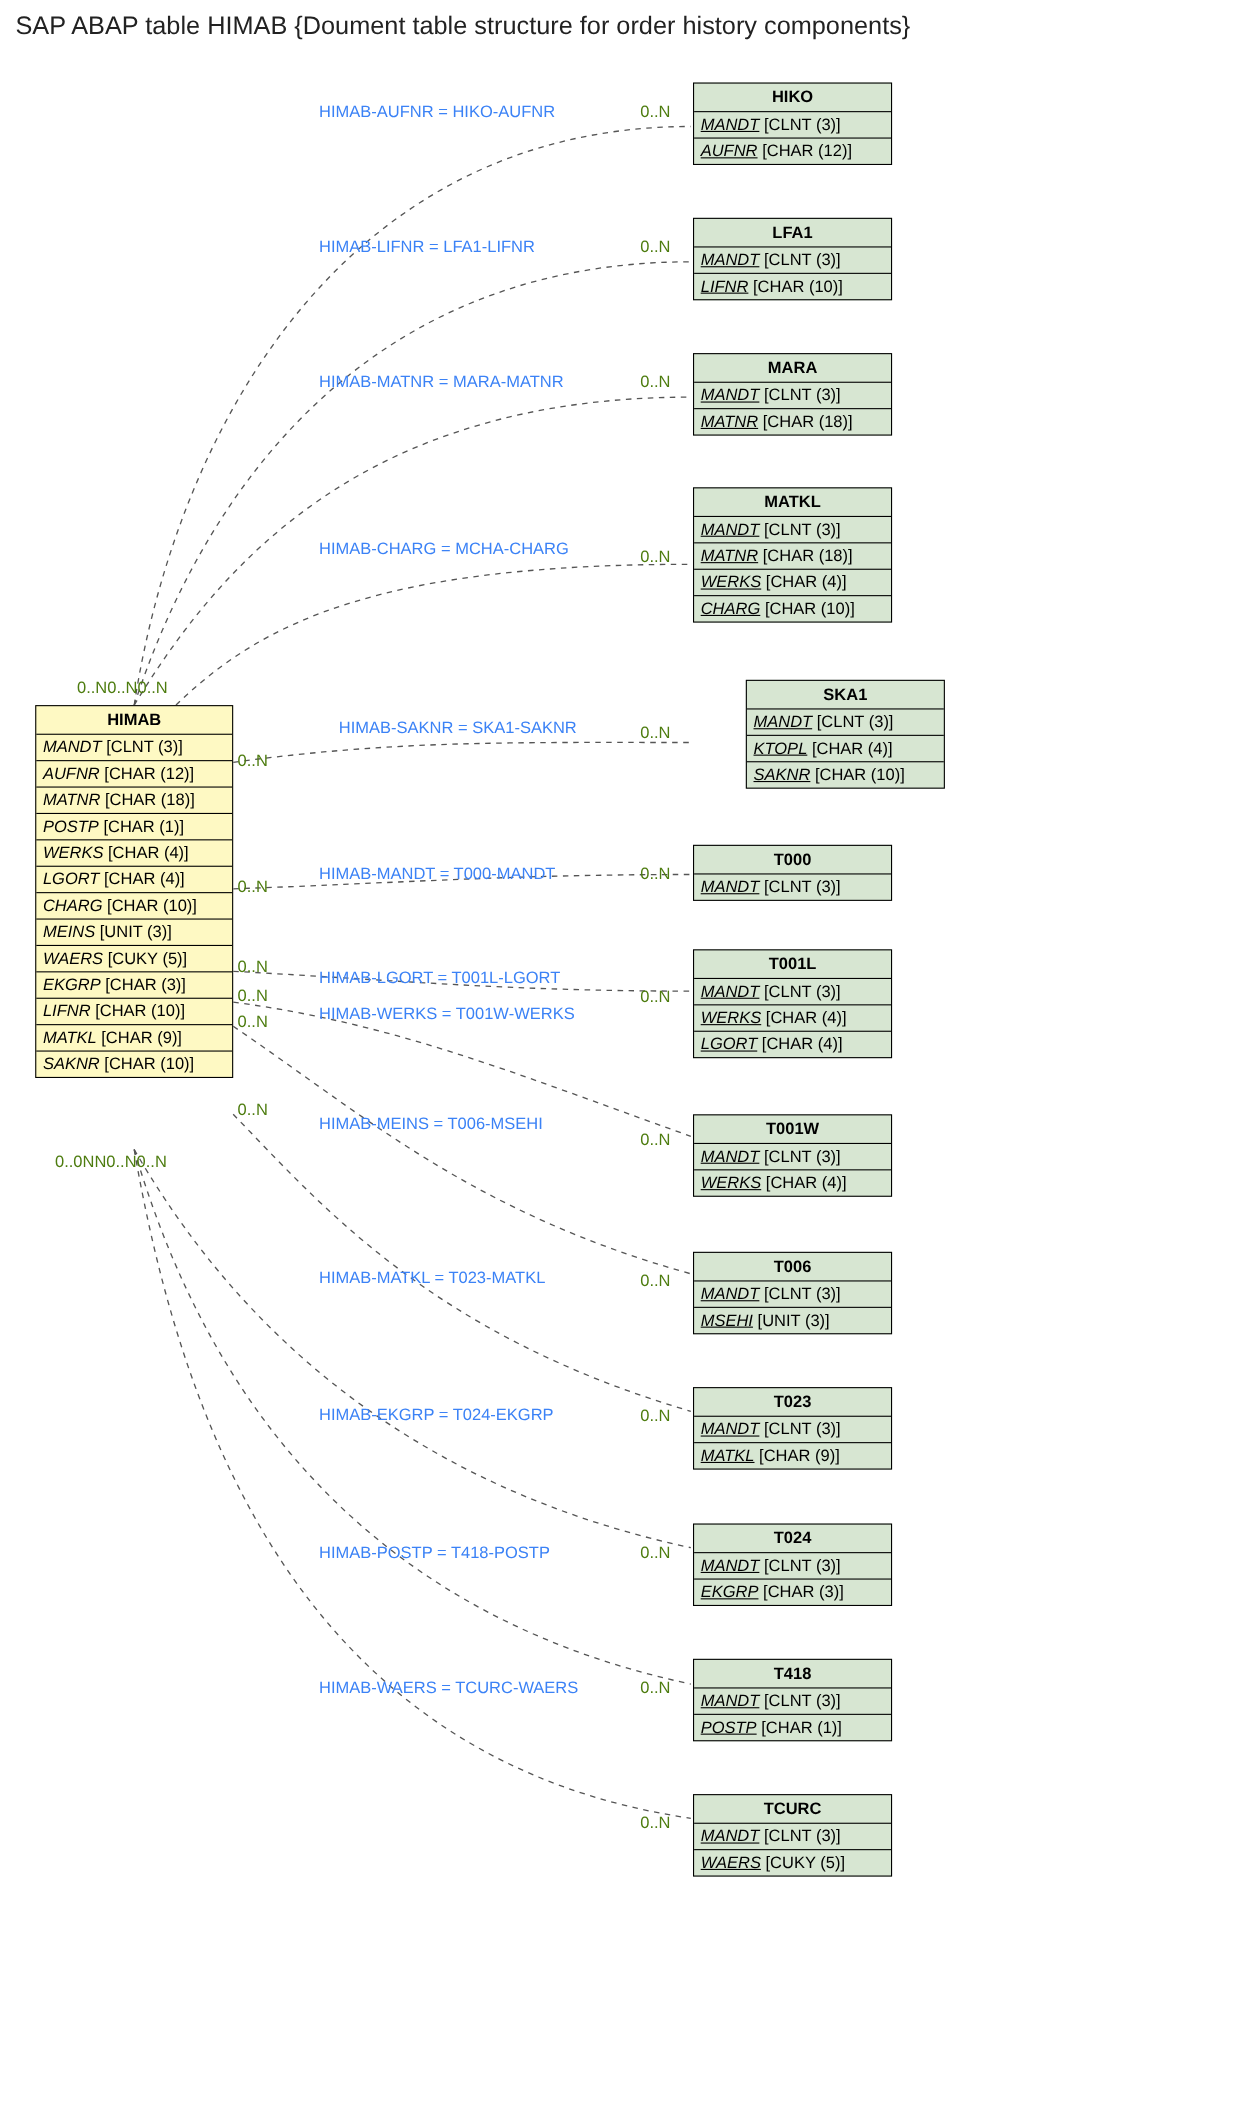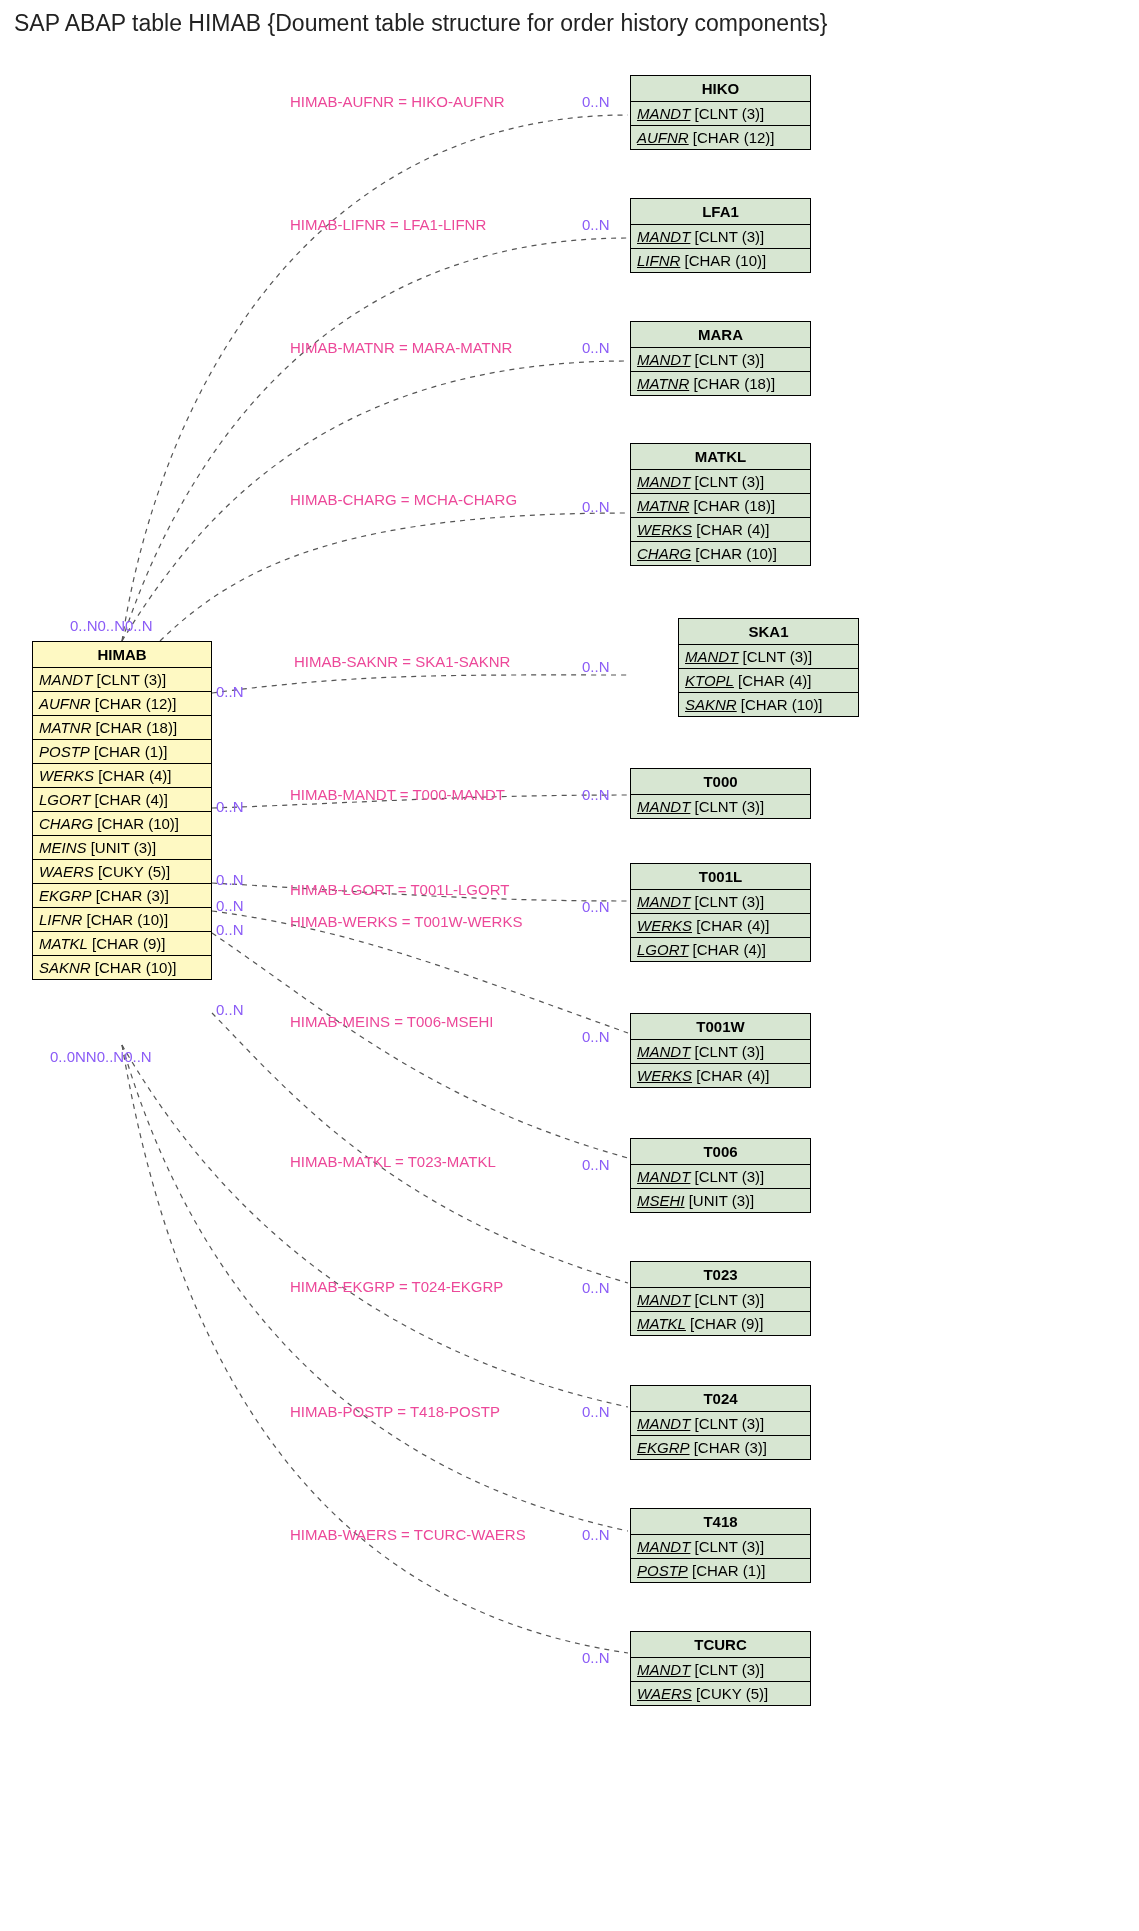--- a/index.html
+++ b/index.html
@@ -44,27 +44,27 @@
     white-space: nowrap;
   }
   .tbl .row:last-child { border-bottom: none; }
   .fld { font-style: italic; }
   .und { text-decoration: underline; }
   .main { background: #fef9c3; left: 22px; top: 598px; width: 180px; }
   .ref { background: #d7e6d2; width: 181px; }
   .edge-label {
     position: absolute;
     font-size: 15px;
-    color: #ec4899;
+    color: #3b82f6;
     white-space: nowrap;
   }
   .card {
     position: absolute;
     font-size: 15px;
-    color: #8b5cf6;
+    color: #4d7c0f;
   }
   .ctype { }
 </style>
 </head>
 <body>
 
 <div class="title">SAP ABAP table HIMAB {Doument table structure for order history components}</div>
 
 <div class="canvas">
 
@@ -189,21 +189,21 @@
 
 <div id="edge-labels">
       <div class="edge-label" style="left: 280px; top: 50px;">HIMAB-AUFNR = HIKO-AUFNR</div>
       <div class="card" style="left: 572px; top: 50px;">0..N</div>
       <div class="edge-label" style="left: 280px; top: 173px;">HIMAB-LIFNR = LFA1-LIFNR</div>
       <div class="card" style="left: 572px; top: 173px;">0..N</div>
       <div class="edge-label" style="left: 280px; top: 296px; text-align: center;">HIMAB-MATNR = MARA-MATNR</div>
       <div class="card" style="left: 572px; top: 296px;">0..N</div>
       <div class="edge-label" style="left: 280px; top: 448px;">HIMAB-CHARG = MCHA-CHARG</div>
       <div class="card" style="left: 572px; top: 455px;">0..N</div>
-      <div class="edge-label" style="left: 284px; top: 610px;">HIMAB-SAKNR = SKA1-SAKNR</div>
+      <div class="edge-label" style="left: 298px; top: 610px;">HIMAB-SAKNR = SKA1-SAKNR</div>
       <div class="card" style="left: 572px; top: 615px;">0..N</div>
       <div class="edge-label" style="left: 280px; top: 743px;">HIMAB-MANDT = T000-MANDT</div>
       <div class="card" style="left: 572px; top: 743px;">0..N</div>
       <div class="edge-label" style="left: 280px; top: 838px;">HIMAB-LGORT = T001L-LGORT</div>
       <div class="card" style="left: 572px; top: 855px;">0..N</div>
       <div class="edge-label" style="left: 280px; top: 870px;">HIMAB-WERKS = T001W-WERKS</div>
       <div class="card" style="left: 572px; top: 985px;">0..N</div>
       <div class="edge-label" style="left: 280px; top: 1110px;">HIMAB-MATKL = T023-MATKL</div>
       <div class="card" style="left: 572px; top: 1113px;">0..N</div>
       <div class="edge-label" style="left: 280px; top: 1235px;">HIMAB-EKGRP = T024-EKGRP</div>

